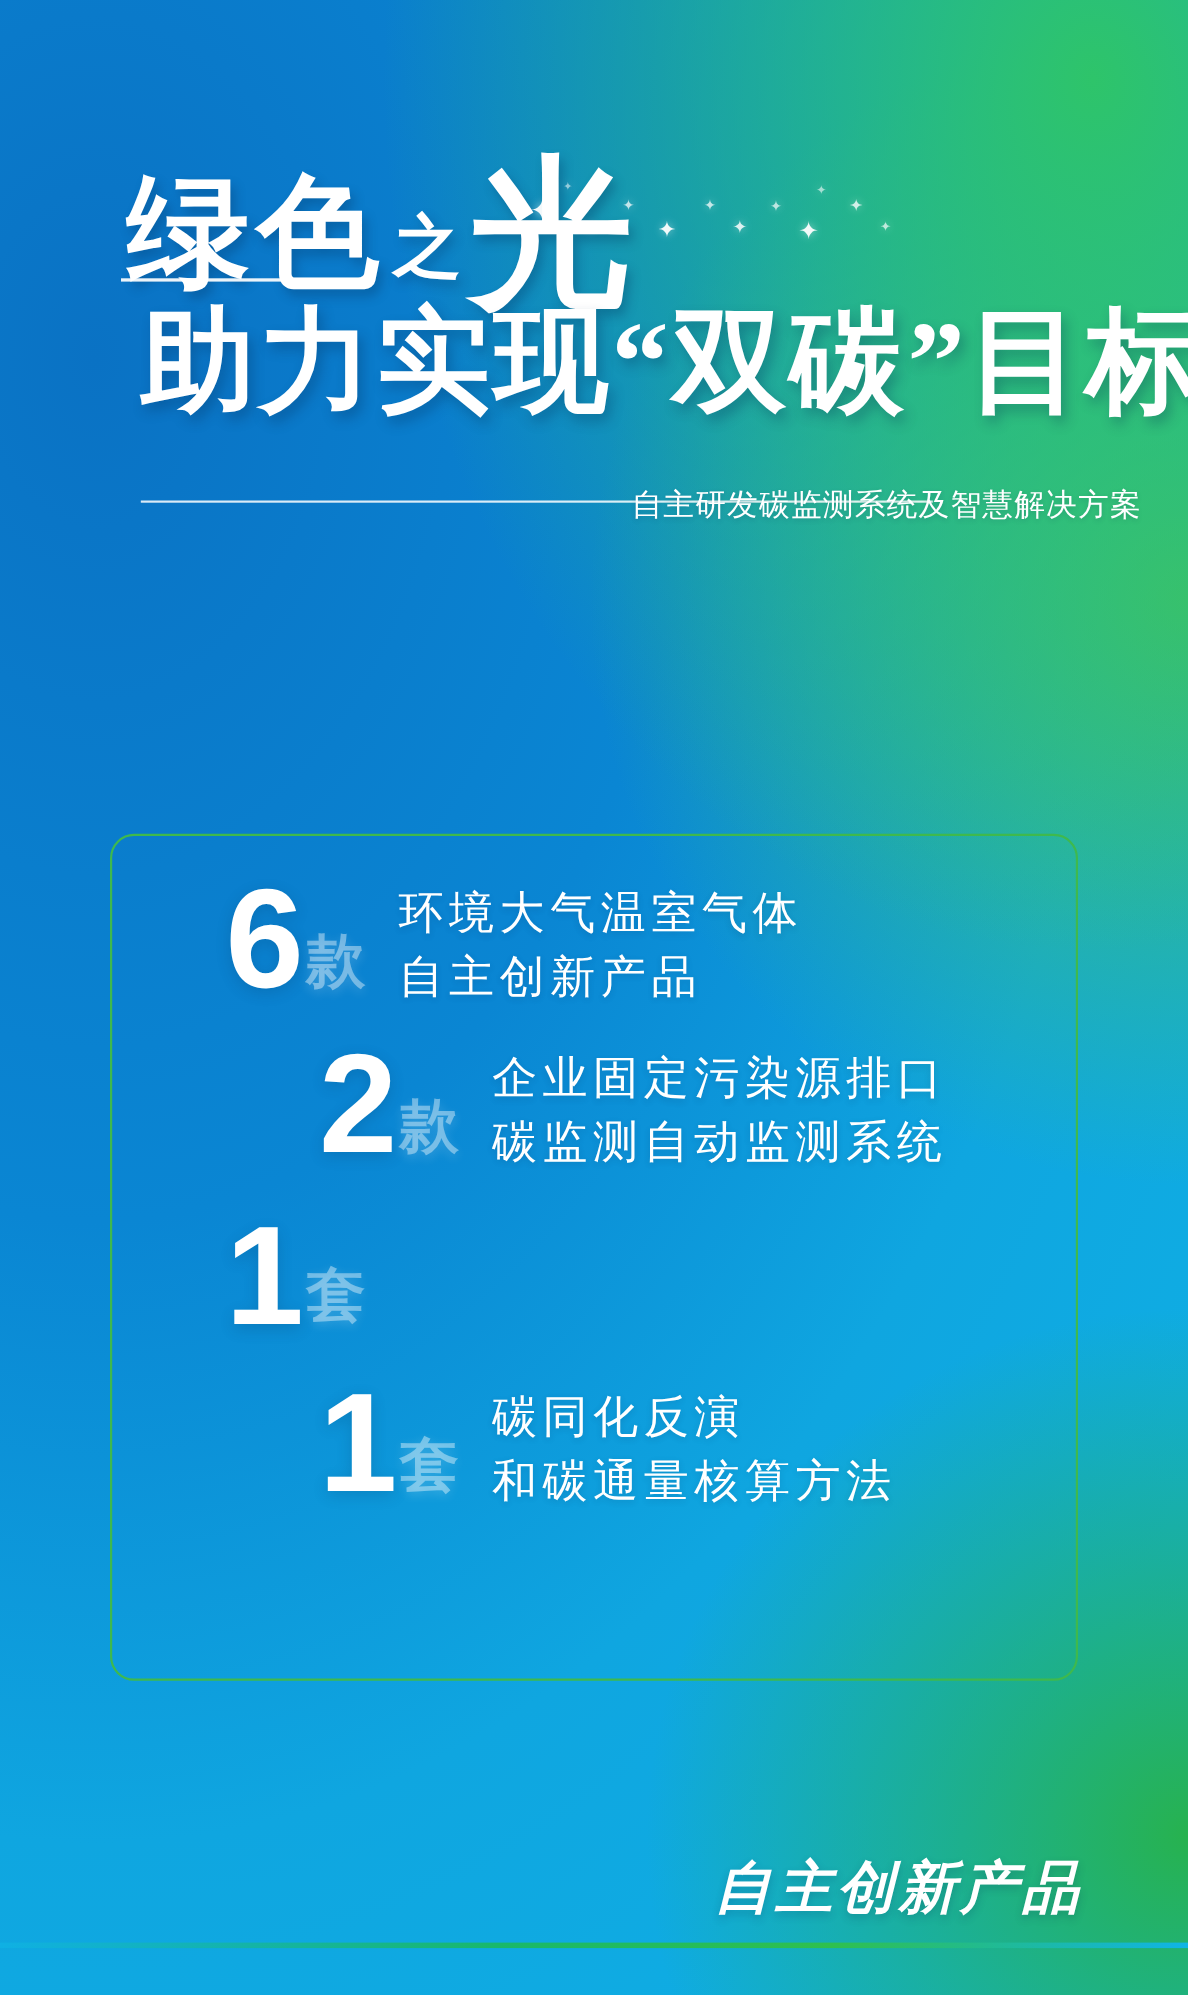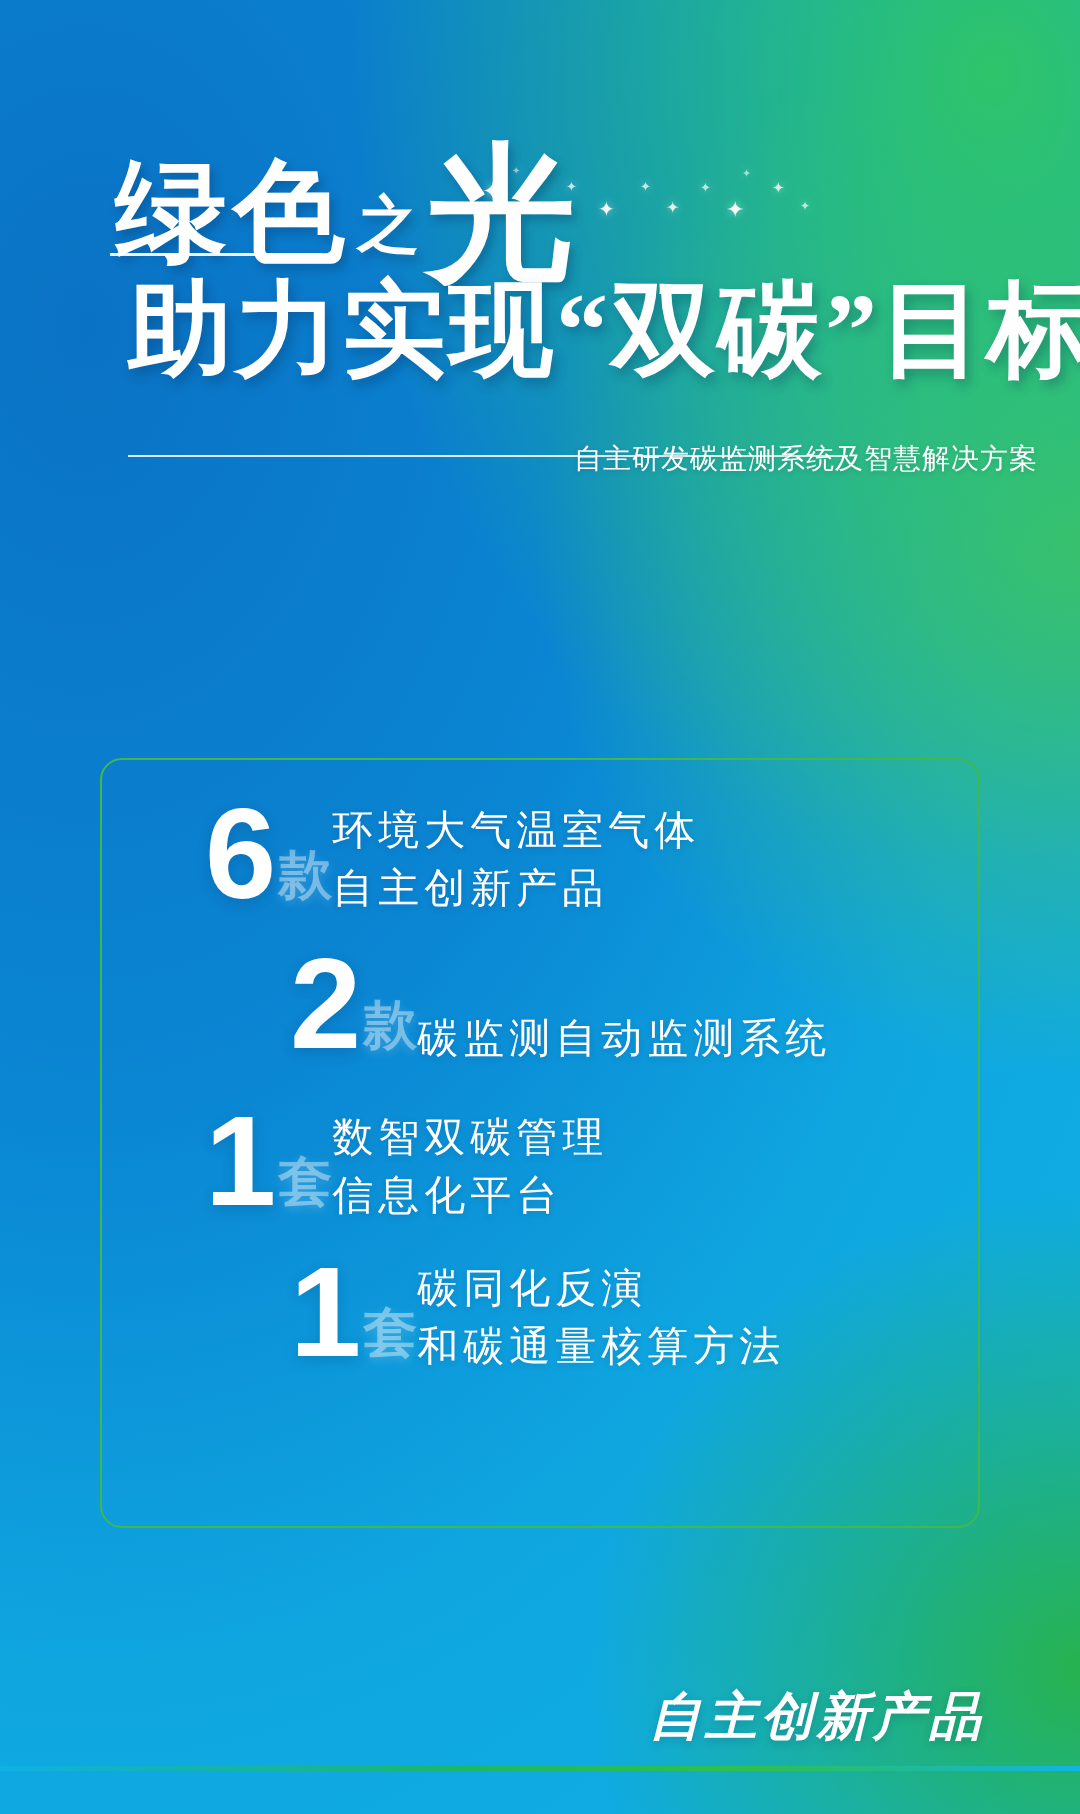--- a/index.html
+++ b/index.html
@@ -71,21 +71,21 @@
   }
   .unit{
     font-family:"Liberation Sans","DejaVu Sans",sans-serif;
     font-weight:700;font-size:54px;line-height:1;
     color:rgba(255,255,255,0.40);
     align-self:flex-end;margin-left:4px;margin-bottom:16px;
     text-shadow:0 3px 10px rgba(255,255,255,0.18);
   }
   .ctext{
     color:#ffffff;font-size:41px;line-height:1.42;letter-spacing:5px;
-    margin-top:6px;
+    margin-left:30px;margin-top:6px;
     text-shadow:0 2px 6px rgba(0,40,80,0.16);
   }
   .card.c1{left:205px;top:795px;}
   .card.c2{left:290px;top:945px;}
   .card.c3{left:205px;top:1102px;}
   .card.c4{left:290px;top:1253px;}
   
   .footer-text{
     position:absolute;right:95px;top:1682px;
     color:#ffffff;font-size:52px;font-weight:700;letter-spacing:4px;
@@ -135,32 +135,28 @@
     <span class="ctext">
       <span>环境大气温室气体</span><br>
       <span>自主创新产品</span>
     </span>
   </div>
 
   <div class="card c2">
     <span class="num">2</span>
     <span class="unit">款</span>
     <span class="ctext">
-      <br>
+      <span>企业固定污染源排口</span><br>
       <span>碳监测自动监测系统</span>
     </span>
   </div>
 
   <div class="card c3">
     <span class="num">1</span>
     <span class="unit">套</span>
-    <span class="ctext">
-      <span>数智双碳管理</span><br>
-      <span>信息化平台</span>
-    </span>
   </div>
 
   <div class="card c4">
     <span class="num">1</span>
     <span class="unit">套</span>
     <span class="ctext">
       <span>碳同化反演</span><br>
       <span>和碳通量核算方法</span>
     </span>
   </div>

